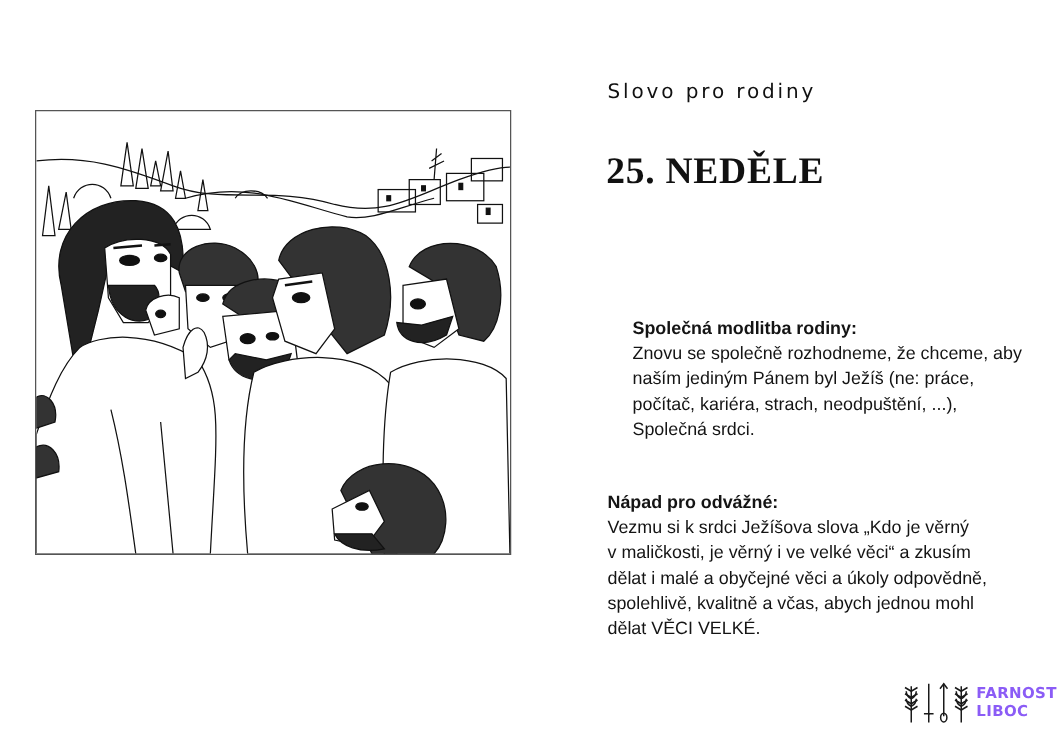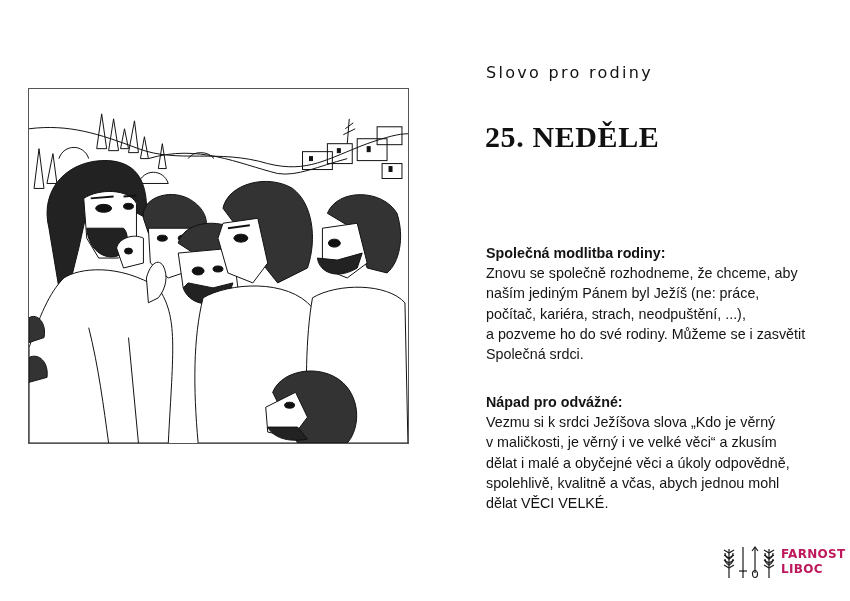--- a/index.html
+++ b/index.html
@@ -23,31 +23,31 @@
       line-height: 39px; color: #111111; letter-spacing: 0.6px;
     }
     .title span { display: block; white-space: nowrap; font-family: Liberation Serif, serif; }
 
     .section {
       position: absolute; left: 486px; width: 330px;
       font-family: "Liberation Sans", sans-serif; font-size: 14.3px; line-height: 20.2px; color: #141414;
     }
     .section .heading { font-weight: bold; display: block; white-space: nowrap; }
     .section .line { display: block; white-space: nowrap; }
-    .section-prayer { top: 243px; }
+    .section-prayer { top: 253px; margin-left: 20px; }
     .section-idea { top: 392px; }
 
     .logo {
       position: absolute; left: 723px; top: 544px; height: 36px;
       display: flex; align-items: center; gap: 4px;
     }
     .logo svg { display: block; }
     .logo-text {
       font-family: "DejaVu Sans", sans-serif; font-weight: bold; font-size: 12px;
-      line-height: 15px; color: #be185d; letter-spacing: 0.3px; margin-left: 2px;
+      line-height: 15px; color: #8b5cf6; letter-spacing: 0.3px; margin-left: 2px;
     }
     .logo-text span { display: block; }
   </style>
 </head>
 <body>
 
 <div class="illustration-frame">
   <svg viewBox="0 0 381 356" fill="none" stroke="#111" stroke-width="1">
 
     <path d="M0 40 C40 35, 70 45, 110 60 C150 75, 190 60, 240 75 C280 85, 300 70, 340 55 C360 48, 372 45, 381 45"></path>
@@ -134,21 +134,20 @@
 <div class="subtitle">Slovo pro rodiny</div>
 <h1 class="title">
   <span>25. NEDĚLE</span>
 </h1>
 
 <div class="section section-prayer">
   <span class="heading">Společná modlitba rodiny:</span>
   <span class="line">Znovu se společně rozhodneme, že chceme, aby</span>
   <span class="line">naším jediným Pánem byl Ježíš (ne: práce,</span>
   <span class="line">počítač, kariéra, strach, neodpuštění, ...),</span>
-  <span class="line">a pozveme ho do své rodiny. Můžeme se i zasvětit</span>
   <span class="line">Společná srdci.</span>
 </div>
 
 <div class="section section-idea">
   <span class="heading">Nápad pro odvážné:</span>
   <span class="line">Vezmu si k srdci Ježíšova slova „Kdo je věrný</span>
   <span class="line">v maličkosti, je věrný i ve velké věci“ a zkusím</span>
   <span class="line">dělat i malé a obyčejné věci a úkoly odpovědně,</span>
   <span class="line">spolehlivě, kvalitně a včas, abych jednou mohl</span>
   <span class="line">dělat VĚCI VELKÉ.</span>

